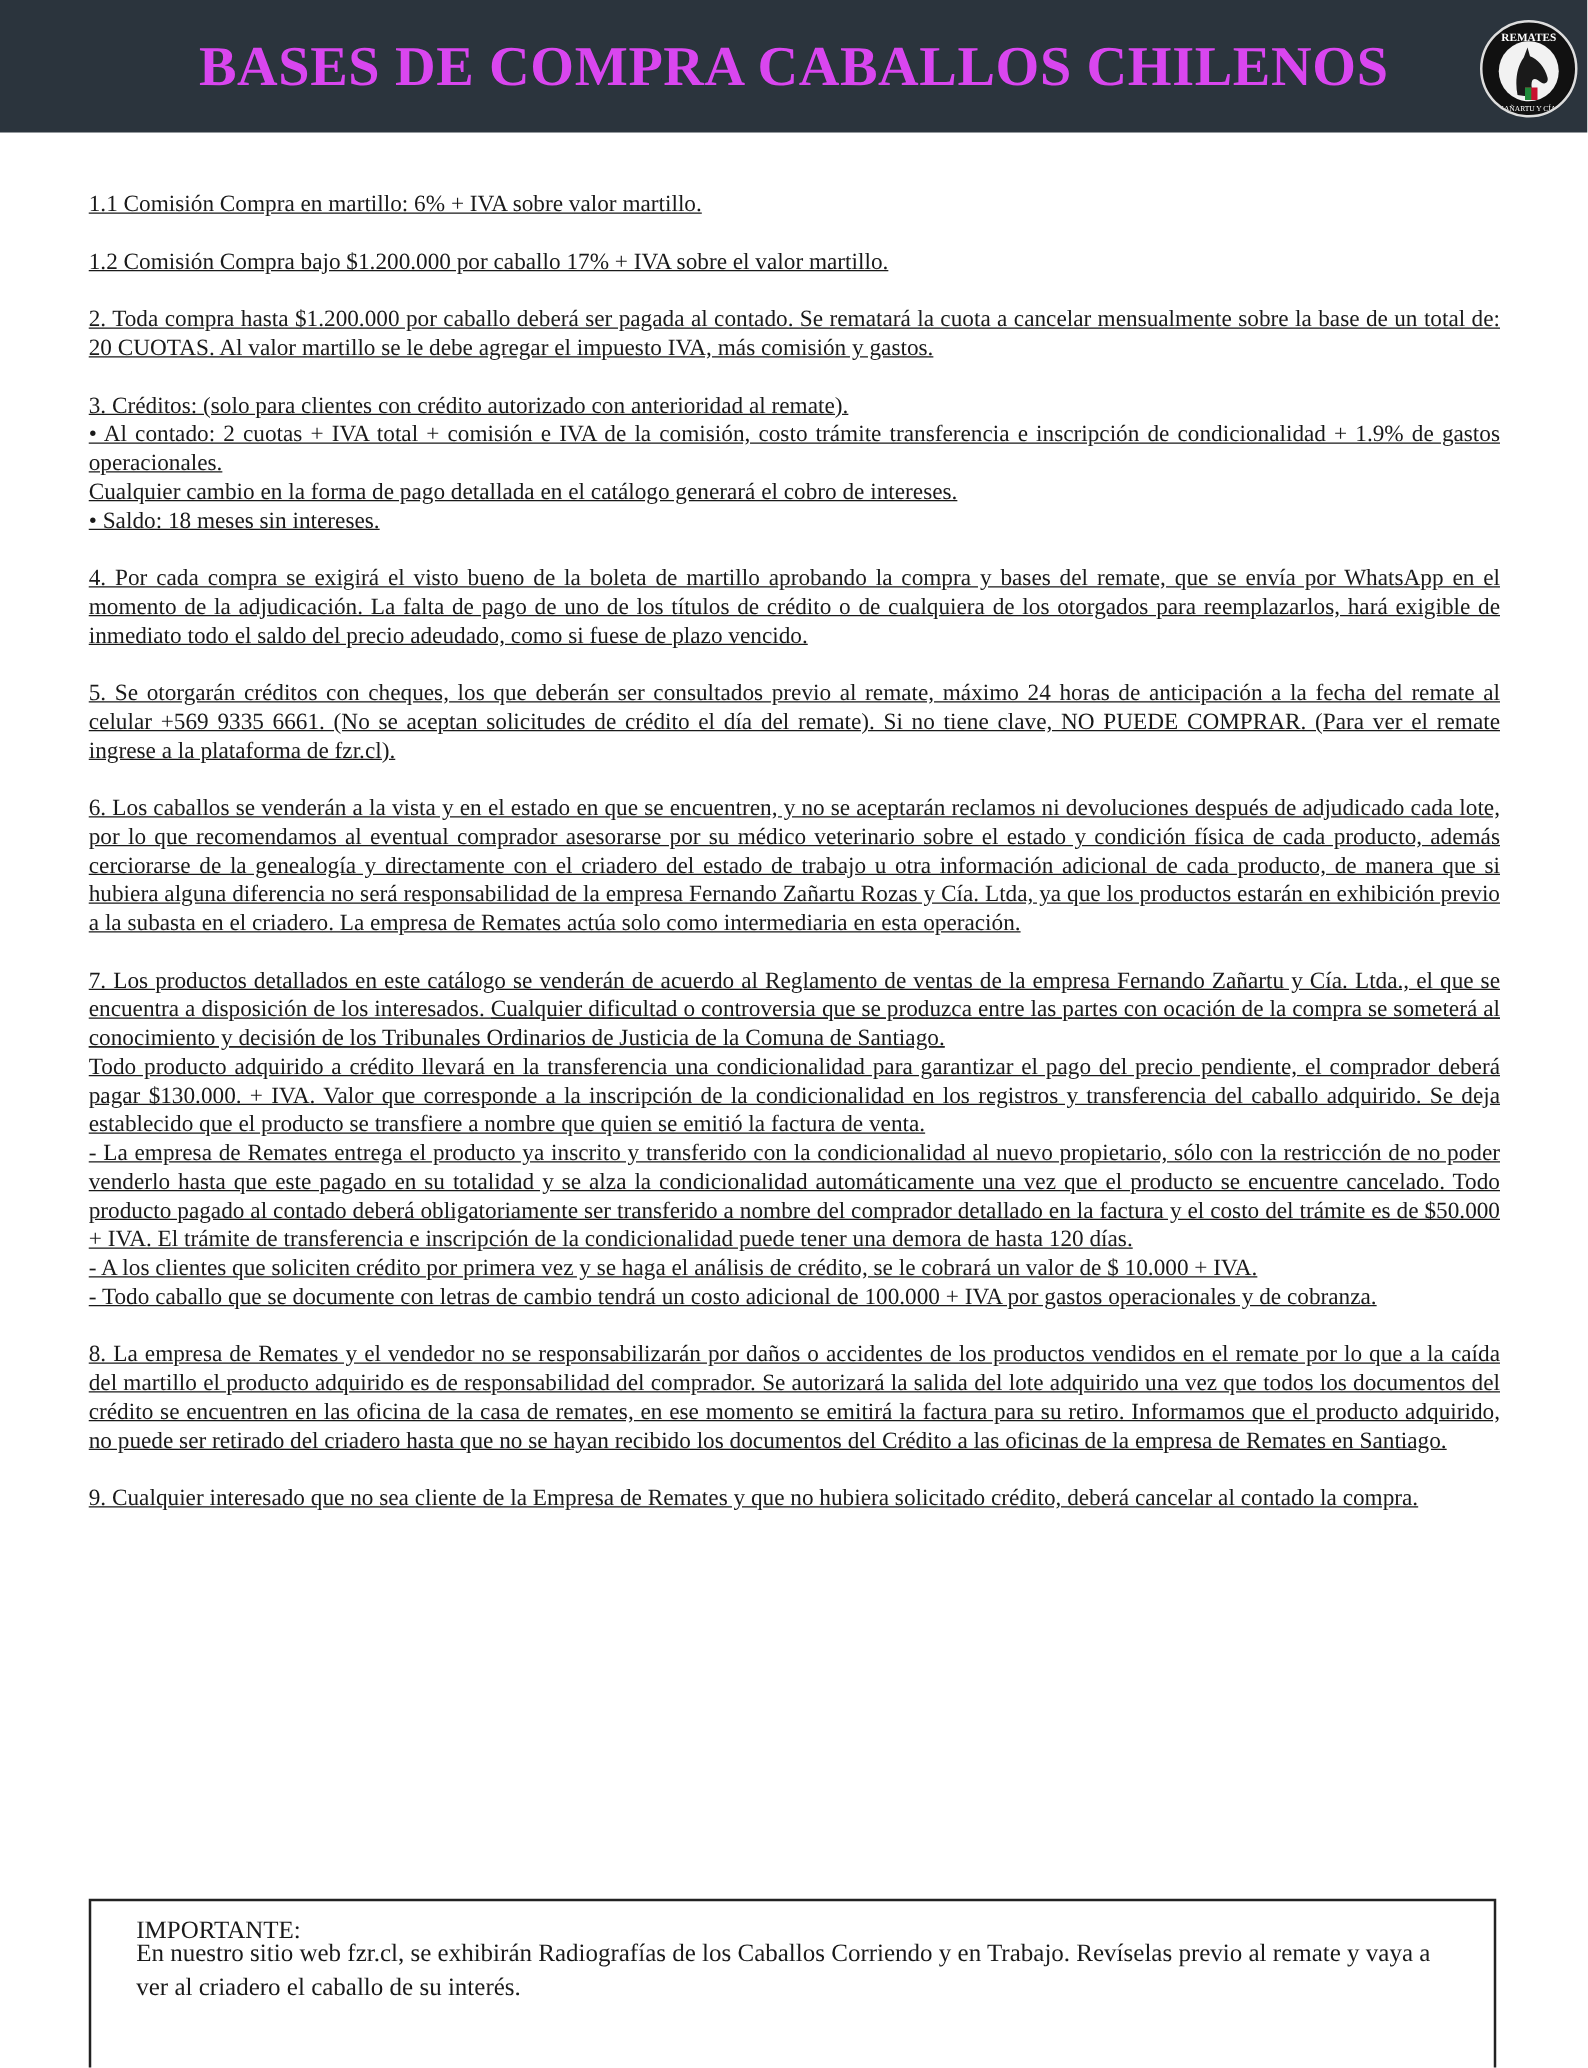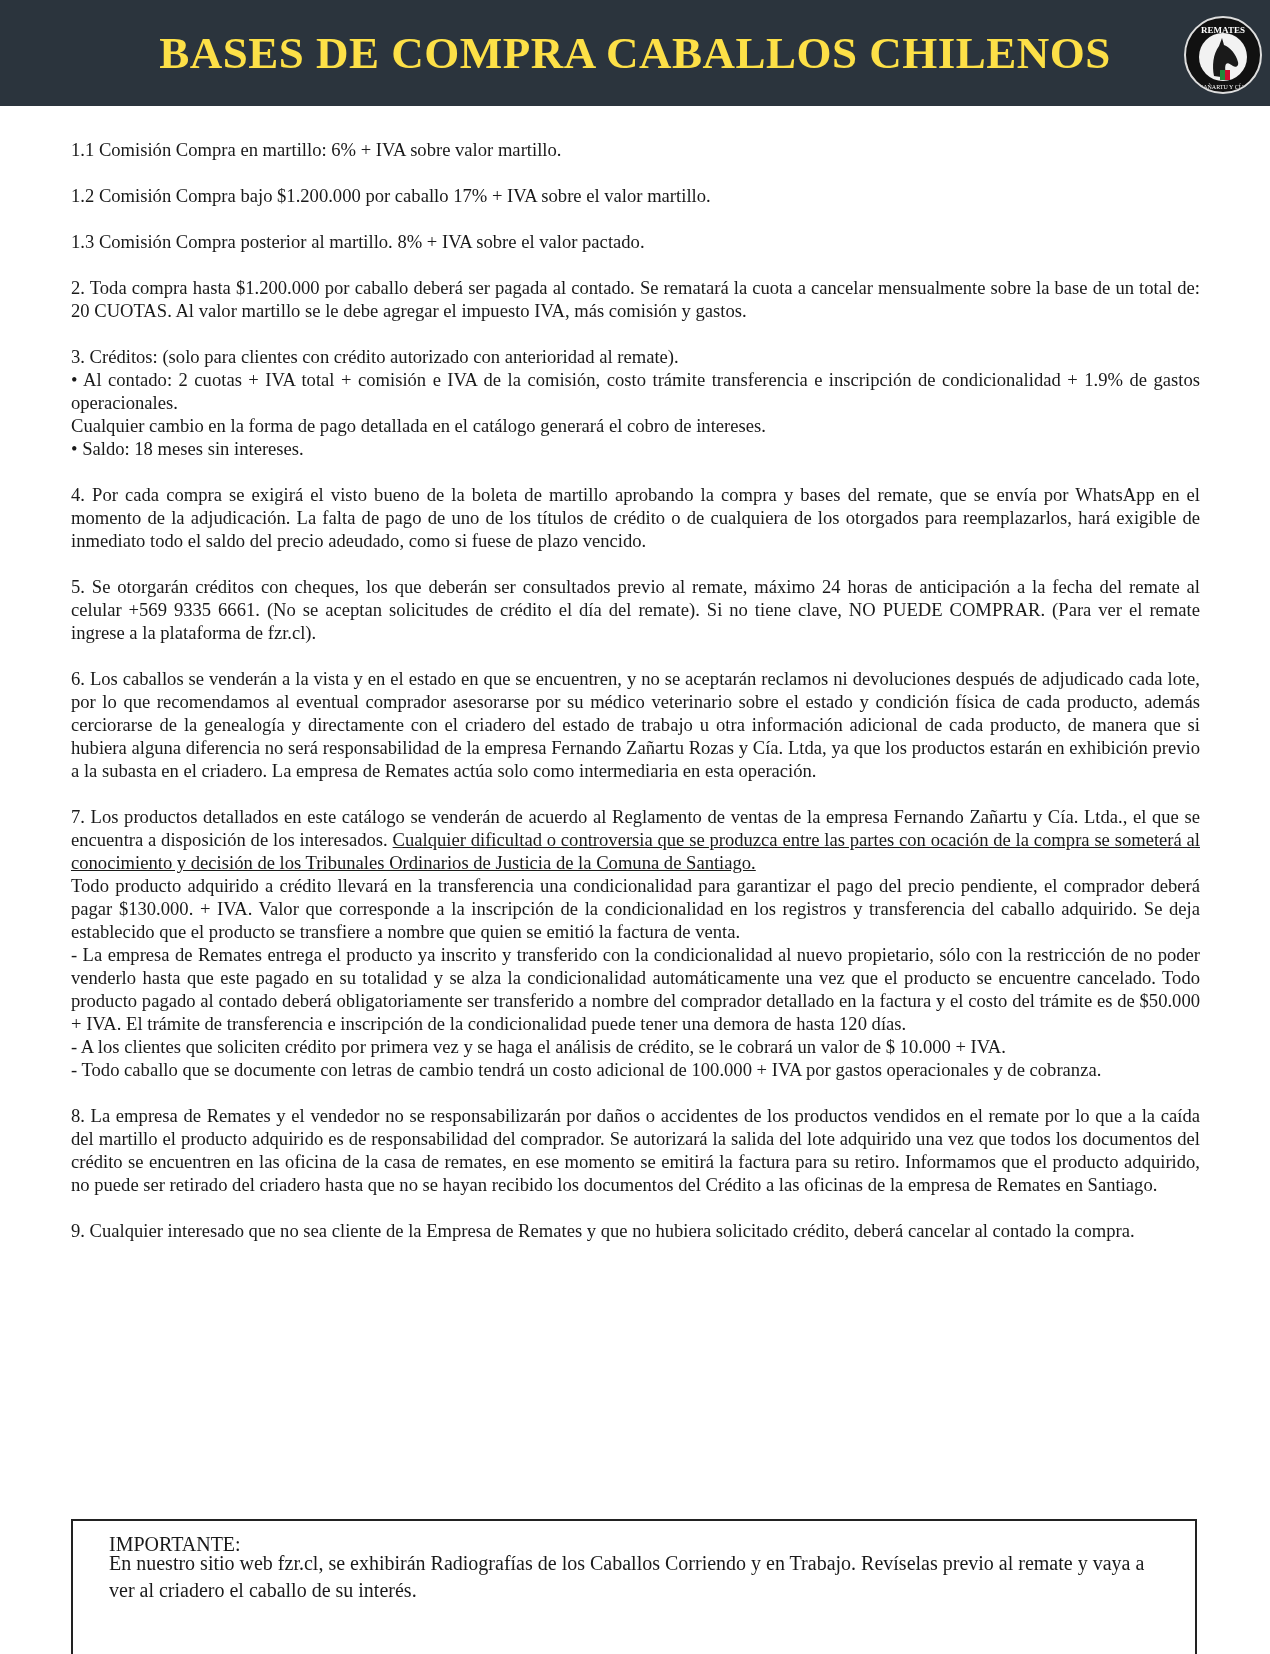--- a/index.html
+++ b/index.html
@@ -1,22 +1,22 @@
 <!DOCTYPE html>
 <html><head>
 <meta charset="utf-8">
 <style>
   html, body { margin: 0; padding: 0; background: #ffffff; }
   body { width: 1270px; height: 1654px; position: relative; overflow: hidden; font-family: "DejaVu Serif", "Liberation Serif", serif; color: #1a1a1a; }
   .header { position: absolute; left: 0; top: 0; width: 1270px; height: 106px; background: #2b343d; }
-  .header-title { position: absolute; left: 0; width: 1270px; top: 24px; text-align: center; font-family: "Liberation Serif", serif; font-weight: bold; font-size: 45px; letter-spacing: 0.5px; color: #fde047; line-height: 58px; }
+  .header-title { position: absolute; left: 0; width: 1270px; top: 24px; text-align: center; font-family: "Liberation Serif", serif; font-weight: bold; font-size: 45px; letter-spacing: 0.5px; color: #d946ef; line-height: 58px; }
   .logo { position: absolute; left: 1184px; top: 16px; width: 74px; height: 74px; border-radius: 50%; background: #111; border: 2px solid #ddd; overflow: hidden; }
   .logo svg { width: 74px; height: 74px; display: block; }
   .content { position: absolute; left: 71px; top: 136px; width: 1129px; font-family: "Liberation Serif", serif; font-size: 18.6px; line-height: 23px; text-align: justify; }
-  .para { margin: 2px 0 23px 0; }
+  .para { margin: 16px 0 23px 0; text-decoration: underline; }
   .para.tight { margin-bottom: 0; }
   .line { display: block; }
   .u { text-decoration: underline; }
   .importante { position: absolute; left: 71px; top: 1519px; width: 1126px; height: 142px; border: 2px solid #222; box-sizing: border-box; font-family: "Liberation Serif", serif; }
   .imp-title { position: absolute; left: 36px; top: 10px; font-size: 20px; line-height: 26px; }
   .imp-text { position: absolute; left: 36px; top: 29px; width: 1040px; font-size: 20px; line-height: 27px; }
 </style>
 </head>
 <body>
 
@@ -31,21 +31,20 @@
       <rect x="34" y="52" width="5" height="10" fill="#1f8a3a"></rect>
       <text x="37" y="15" font-size="9" fill="#fff" text-anchor="middle" font-family="Liberation Serif, serif" font-weight="bold">REMATES</text>
       <text x="37" y="71" font-size="6" fill="#fff" text-anchor="middle" font-family="Liberation Serif, serif">ZAÑARTU Y CÍA.</text>
     </svg>
   </div>
 </div>
 
 <div class="content">
   <p class="para">1.1 Comisión Compra en martillo: 6% + IVA sobre valor martillo.</p>
   <p class="para">1.2 Comisión Compra bajo $1.200.000 por caballo 17% + IVA sobre el valor martillo.</p>
-  <p class="para">1.3 Comisión Compra posterior al martillo. 8% + IVA sobre el valor pactado.</p>
   <p class="para">2. Toda compra hasta $1.200.000 por caballo deberá ser pagada al contado. Se rematará la cuota a cancelar mensualmente sobre la base de un total de: 20 CUOTAS. Al valor martillo se le debe agregar el impuesto IVA, más comisión y gastos.</p>
   <div class="para">
     <span class="line">3. Créditos: (solo para clientes con crédito autorizado con anterioridad al remate).</span>
     <span class="line">• Al contado: 2 cuotas + IVA total + comisión e IVA de la comisión, costo trámite transferencia e inscripción de condicionalidad + 1.9% de gastos operacionales.</span>
     <span class="line">Cualquier cambio en la forma de pago detallada en el catálogo generará el cobro de intereses.</span>
     <span class="line">• Saldo: 18 meses sin intereses.</span>
   </div>
   <p class="para">4. Por cada compra se exigirá el visto bueno de la boleta de martillo aprobando la compra y bases del remate, que se envía por WhatsApp en el momento de la adjudicación. La falta de pago de uno de los títulos de crédito o de cualquiera de los otorgados para reemplazarlos, hará exigible de inmediato todo el saldo del precio adeudado, como si fuese de plazo vencido.</p>
   <p class="para">5. Se otorgarán créditos con cheques, los que deberán ser consultados previo al remate, máximo 24 horas de anticipación a la fecha del remate al celular +569 9335 6661. (No se aceptan solicitudes de crédito el día del remate). Si no tiene clave, NO PUEDE COMPRAR. (Para ver el remate ingrese a la plataforma de fzr.cl).</p>
   <p class="para">6. Los caballos se venderán a la vista y en el estado en que se encuentren, y no se aceptarán reclamos ni devoluciones después de adjudicado cada lote, por lo que recomendamos al eventual comprador asesorarse por su médico veterinario sobre el estado y condición física de cada producto, además cerciorarse de la genealogía y directamente con el criadero del estado de trabajo u otra información adicional de cada producto, de manera que si hubiera alguna diferencia no será responsabilidad de la empresa Fernando Zañartu Rozas y Cía. Ltda, ya que los productos estarán en exhibición previo a la subasta en el criadero. La empresa de Remates actúa solo como intermediaria en esta operación.</p>

